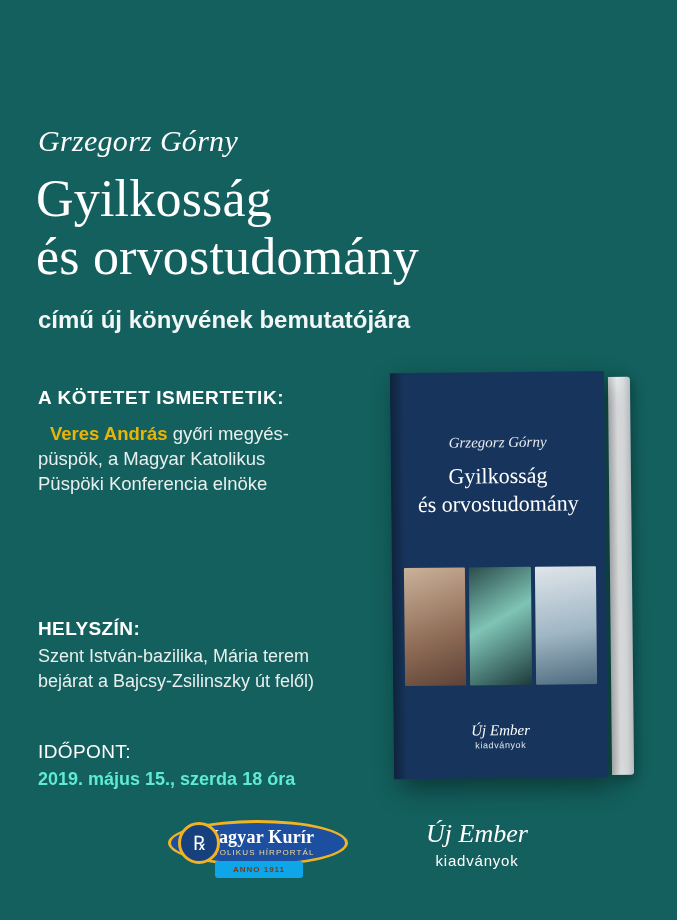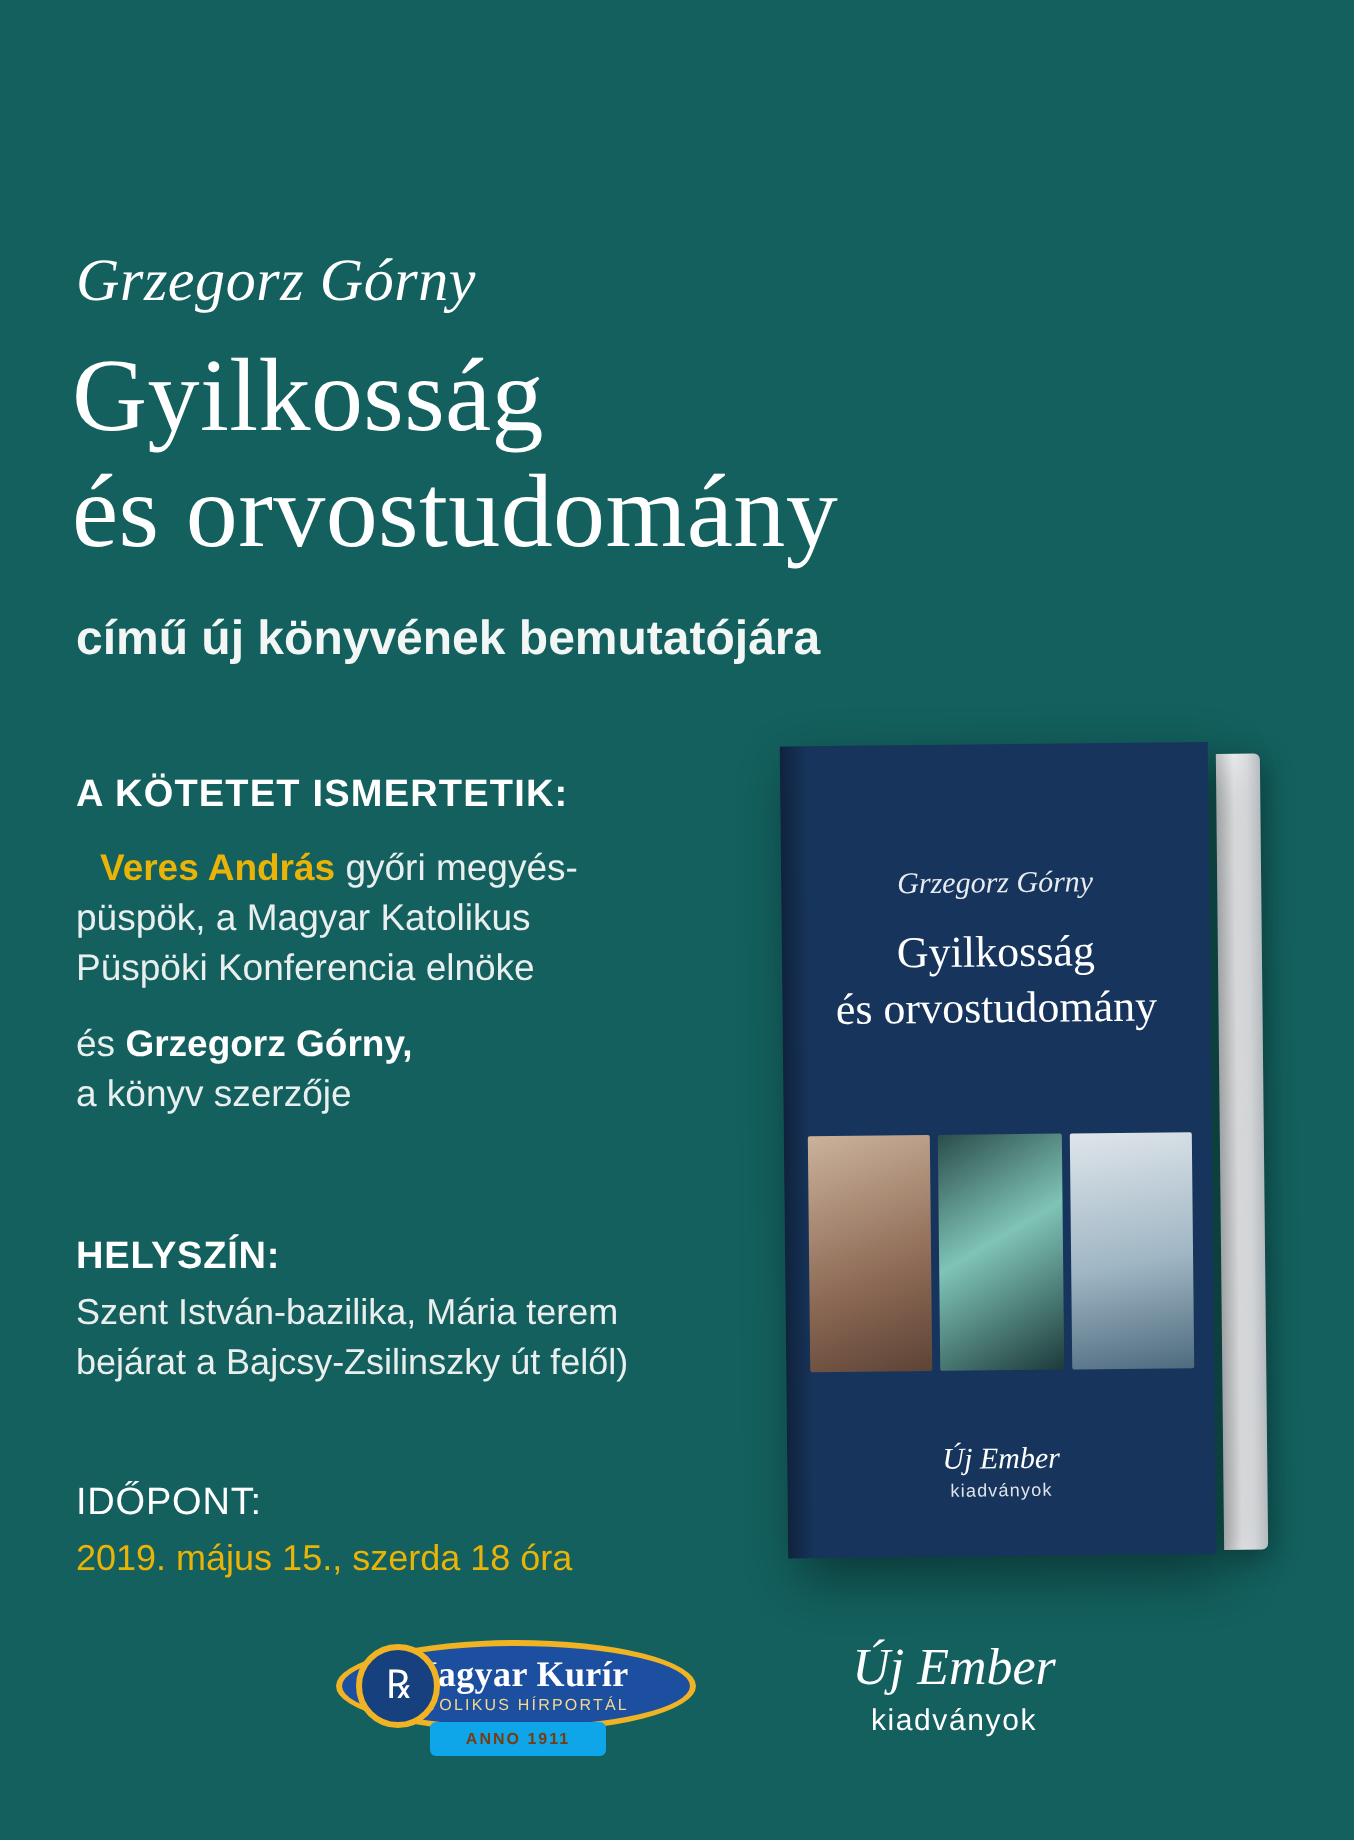--- a/index.html
+++ b/index.html
@@ -140,21 +140,22 @@
   .when .label {
     font-size: 19px;
     font-weight: 400;
     letter-spacing: 0.4px;
     line-height: 27px;
     margin-bottom: 2px;
   }
   .when .line {
     font-size: 18px;
     line-height: 25px;
-    color: #eab308;
+    color: #5eead4;
+    font-weight: bold;
   }
 
   
   .book {
     position: absolute;
     left: 392px;
     top: 372px;
     width: 240px;
     height: 410px;
     transform: rotate(-0.6deg);
@@ -355,24 +356,20 @@
 
   <div class="left-col">
     <div class="sec-head">A KÖTETET ISMERTETIK:</div>
 
     <div class="speaker-block">
       <b>Veres András</b><span> győri megyés-</span><br>
       <span>püspök, a Magyar Katolikus</span><br>
       <span>Püspöki Konferencia elnöke</span>
     </div>
 
-    <div class="speaker-block2">
-      <span>és </span><b>Grzegorz Górny,</b><br>
-      <span>a könyv szerzője</span>
-    </div>
   </div>
 
   <div class="venue">
     <div class="label">HELYSZÍN:</div>
     <div class="line">Szent István-bazilika, Mária terem</div>
     <div class="line">bejárat a Bajcsy-Zsilinszky út felől)</div>
   </div>
 
   <div class="when">
     <div class="label">IDŐPONT:</div>

